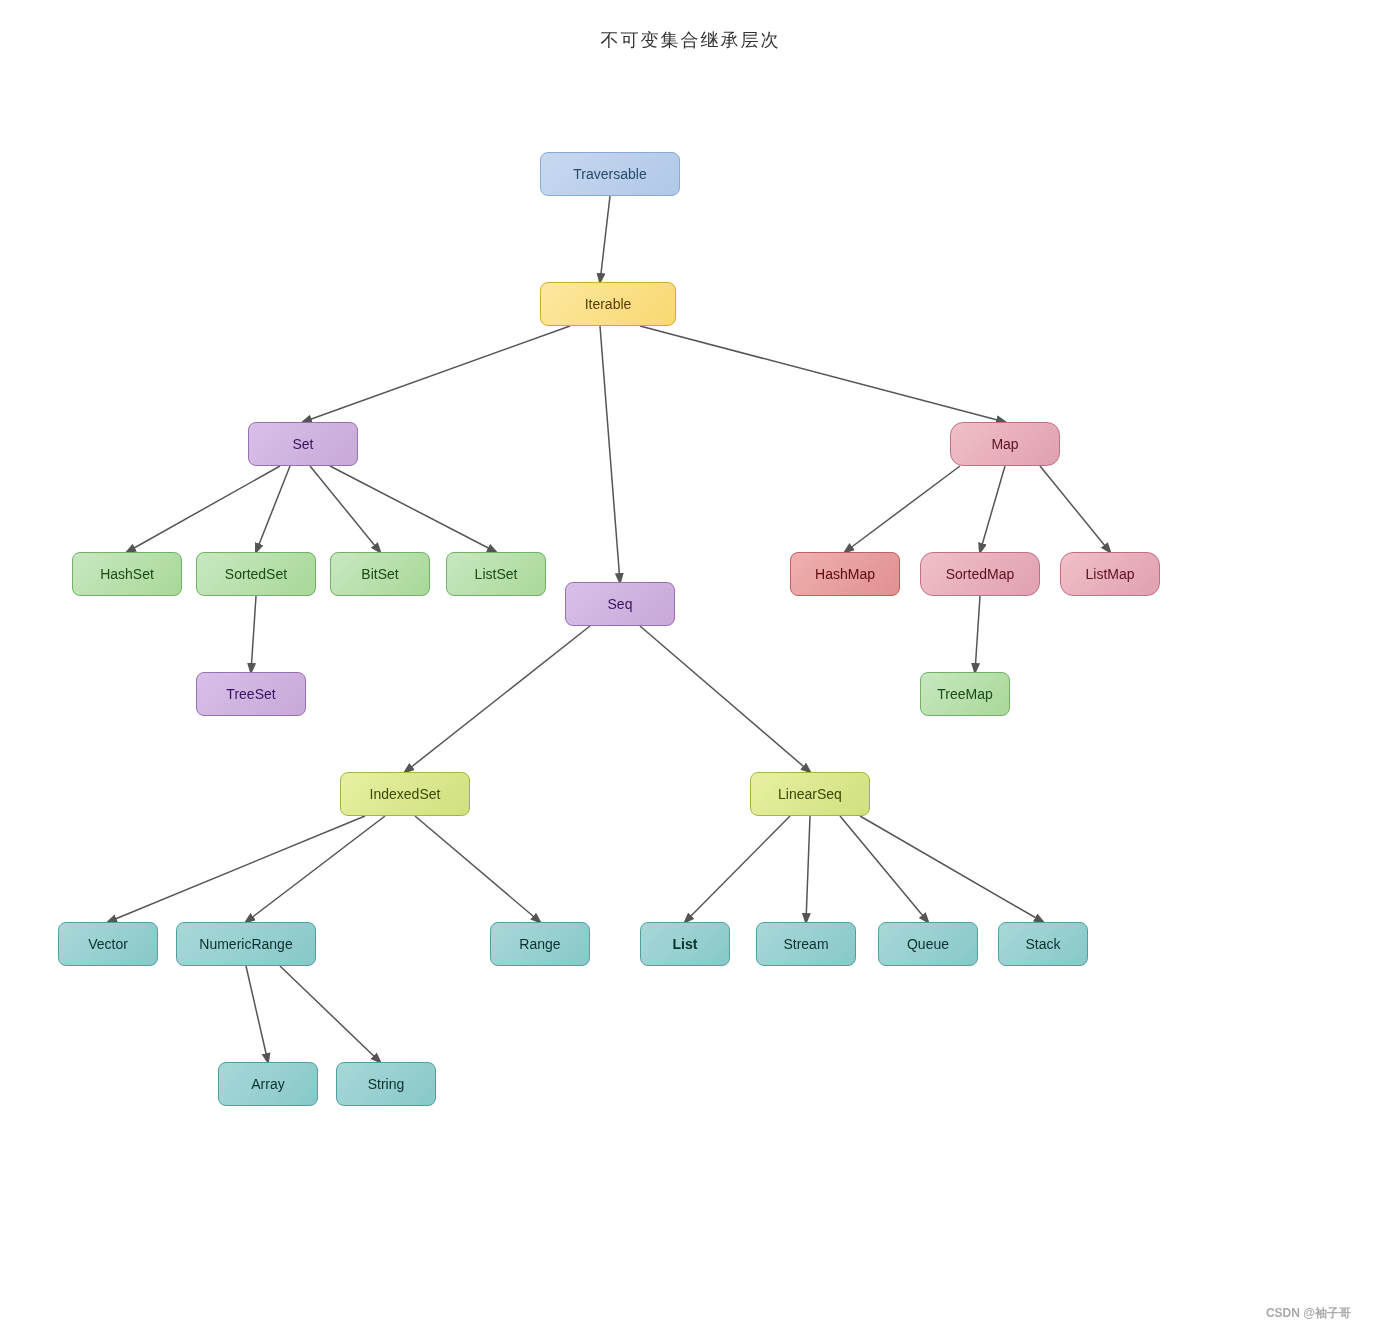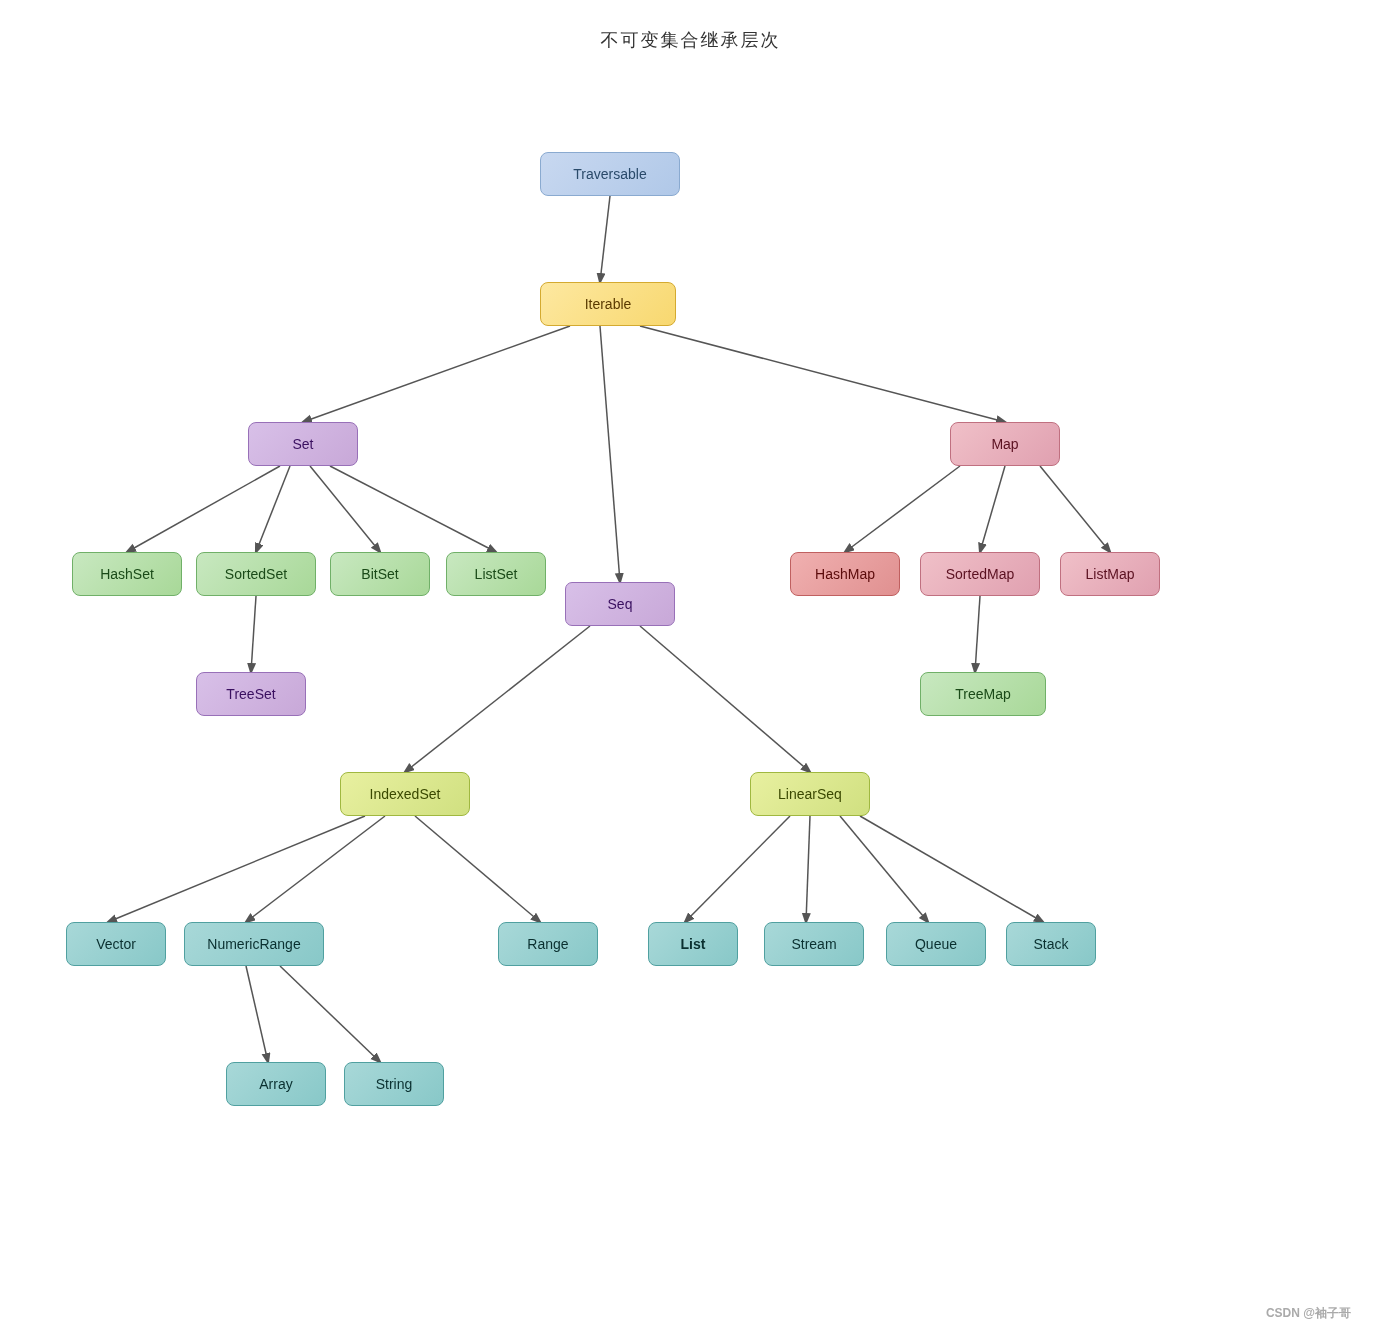--- a/index.html
+++ b/index.html
@@ -61,31 +61,31 @@
     }
     .node-green {
       background: linear-gradient(135deg, #c8e8c0, #a8d898);
       border-color: #70b068;
       color: #1a4a18;
     }
     .node-teal {
       background: linear-gradient(135deg, #a8d8d8, #88c8c8);
       border-color: #50a0a0;
       color: #0a3030;
-      margin-left: 8px;
     }
     .node-red {
       background: linear-gradient(135deg, #f0b0b0, #e09090);
       border-color: #c06060;
       color: #5a0a0a;
     }
     .node-pink {
       background: linear-gradient(135deg, #f0c0c8, #e0a0b0);
       border-color: #c07080;
       color: #5a1020;
+      border-radius: 13px;
     }
     .node-yellow-green {
       background: linear-gradient(135deg, #e8f0a0, #d0e080);
       border-color: #a0b840;
       color: #3a4800;
     }
     .watermark {
       position: absolute;
       bottom: 20px;
       right: 30px;
@@ -153,30 +153,30 @@
       <marker id="arrow" markerWidth="8" markerHeight="8" refX="6" refY="3" orient="auto">
         <path d="M0,0 L0,6 L8,3 z" fill="#555"></path>
       </marker>
     </defs>
   </svg>
 
   <div class="node node-blue-light" style="left:540px; top:100px; width:140px; height:44px;">Traversable</div>
   <div class="node node-orange" style="left:540px; top:230px; width:136px; height:44px;">Iterable</div>
   <div class="node node-purple" style="left:248px; top:370px; width:110px; height:44px;">Set</div>
   <div class="node node-pink" style="left:950px; top:370px; width:110px; height:44px;">Map</div>
-  <div class="node node-purple" style="left:565px; top:530px; width:110px; height:44px;border-radius:7px;">Seq</div>
+  <div class="node node-purple" style="left:565px; top:530px; width:110px; height:44px;">Seq</div>
   <div class="node node-green" style="left:72px; top:500px; width:110px; height:44px;">HashSet</div>
   <div class="node node-green" style="left:196px; top:500px; width:120px; height:44px;">SortedSet</div>
   <div class="node node-green" style="left:330px; top:500px; width:100px; height:44px;">BitSet</div>
   <div class="node node-green" style="left:446px; top:500px; width:100px; height:44px;">ListSet</div>
   <div class="node node-purple" style="left:196px; top:620px; width:110px; height:44px;">TreeSet</div>
   <div class="node node-red" style="left:790px; top:500px; width:110px; height:44px;">HashMap</div>
   <div class="node node-pink" style="left:920px; top:500px; width:120px; height:44px;">SortedMap</div>
   <div class="node node-pink" style="left:1060px; top:500px; width:100px; height:44px;">ListMap</div>
-  <div class="node node-green" style="left:920px; top:620px; width:126px; height:44px;">TreeMap</div>
+  <div class="node node-green" style="left:920px; top:620px; width:90px; height:44px;">TreeMap</div>
   <div class="node node-yellow-green" style="left:340px; top:720px; width:130px; height:44px;">IndexedSet</div>
   <div class="node node-yellow-green" style="left:750px; top:720px; width:120px; height:44px;">LinearSeq</div>
   <div class="node node-teal" style="left:58px; top:870px; width:100px; height:44px;">Vector</div>
   <div class="node node-teal" style="left:176px; top:870px; width:140px; height:44px;">NumericRange</div>
   <div class="node node-teal" style="left:490px; top:870px; width:100px; height:44px;">Range</div>
   <div class="node node-teal" style="left:640px; top:870px; width:90px; height:44px;font-weight:bold;">List</div>
   <div class="node node-teal" style="left:756px; top:870px; width:100px; height:44px;">Stream</div>
   <div class="node node-teal" style="left:878px; top:870px; width:100px; height:44px;">Queue</div>
   <div class="node node-teal" style="left:998px; top:870px; width:90px; height:44px;">Stack</div>
   <div class="node node-teal" style="left:218px; top:1010px; width:100px; height:44px;">Array</div>

